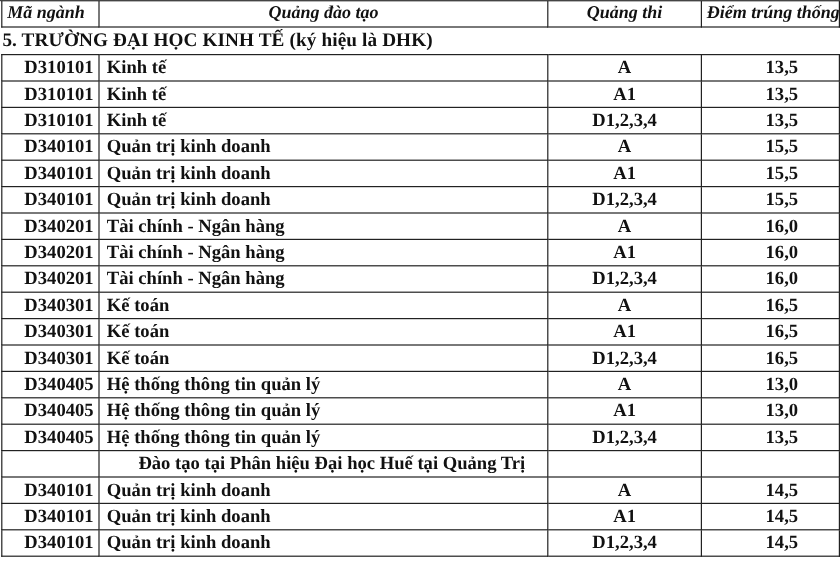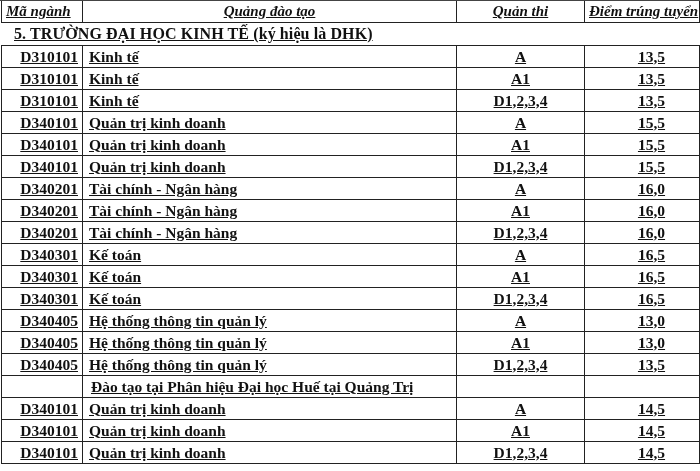--- a/index.html
+++ b/index.html
@@ -1,52 +1,52 @@
 <!DOCTYPE html>
 <html><head>
 <meta charset="utf-8">
 <style>
   html, body { margin:0; padding:0; background:#ffffff; }
   body { width:700px; height:471px; overflow:hidden; position:relative;
          font-family:"Liberation Serif", "DejaVu Serif", serif; color:#111; }
-  .page { position:absolute; left:0; top:0; width:700px; height:471px;text-decoration:underline; }
+  .page { position:absolute; left:0; top:0; width:700px; height:471px; }
   table { border-collapse:collapse; width:698px; table-layout:fixed; margin-left:1px; }
   col.c1 { width:81px; } col.c2 { width:374px; } col.c3 { width:128px; } col.c4 { width:115px; }
   td { border:1.4px solid #222; padding:0 4px; height:21px; font-size:15.5px; font-weight:bold; white-space:nowrap; overflow:hidden; }
   .hdr td { font-style:italic; font-weight:bold; height:21px; font-size:15px; }
   .hdr td.h1 { text-align:left; }
   .hdr td.h2 { text-align:center; }
   .hdr td.h3, .hdr td.h4 { text-align:center; }
-  .section { height:22px; line-height:22px; font-weight:bold; font-size:16px; padding-left:2px; letter-spacing:0.1px;margin-left:12px; }
+  .section { height:22px; line-height:22px; font-weight:bold; font-size:16px; padding-left:2px; letter-spacing:0.1px; }
   td.code { text-align:right; }
   td.name { text-align:left; padding-left:6px; }
   td.block { text-align:center; }
   td.score { text-align:center;padding-left:23px; }
-  td.sub { text-align:left; padding-left:8px; }
+  td.sub { text-align:center; padding-left:18px; }
   .topline { position:absolute; left:0; top:0; width:700px; height:1px; background:#444; }
 </style>
 </head>
 <body>
 
 <div class="page">
   <div class="topline"></div>
 
   <table>
     <colgroup>
         <col class="c1">
         <col class="c2">
         <col class="c3">
         <col class="c4">
       </colgroup>
     <tbody>
         <tr class="hdr">
       <td class="h1">Mã ngành</td>
       <td class="h2">Quảng đào tạo</td>
-      <td class="h3">Quản thi</td>
-      <td class="h4">Điểm trúng tuyển</td>
+      <td class="h3">Quảng thi</td>
+      <td class="h4">Điểm trúng thống</td>
     </tr>
   </tbody>
     </table>
 
   <div class="section">5. TRƯỜNG ĐẠI HỌC KINH TẾ (ký hiệu là DHK)</div>
 
   <table>
     <colgroup>
         <col class="c1">
         <col class="c2">

